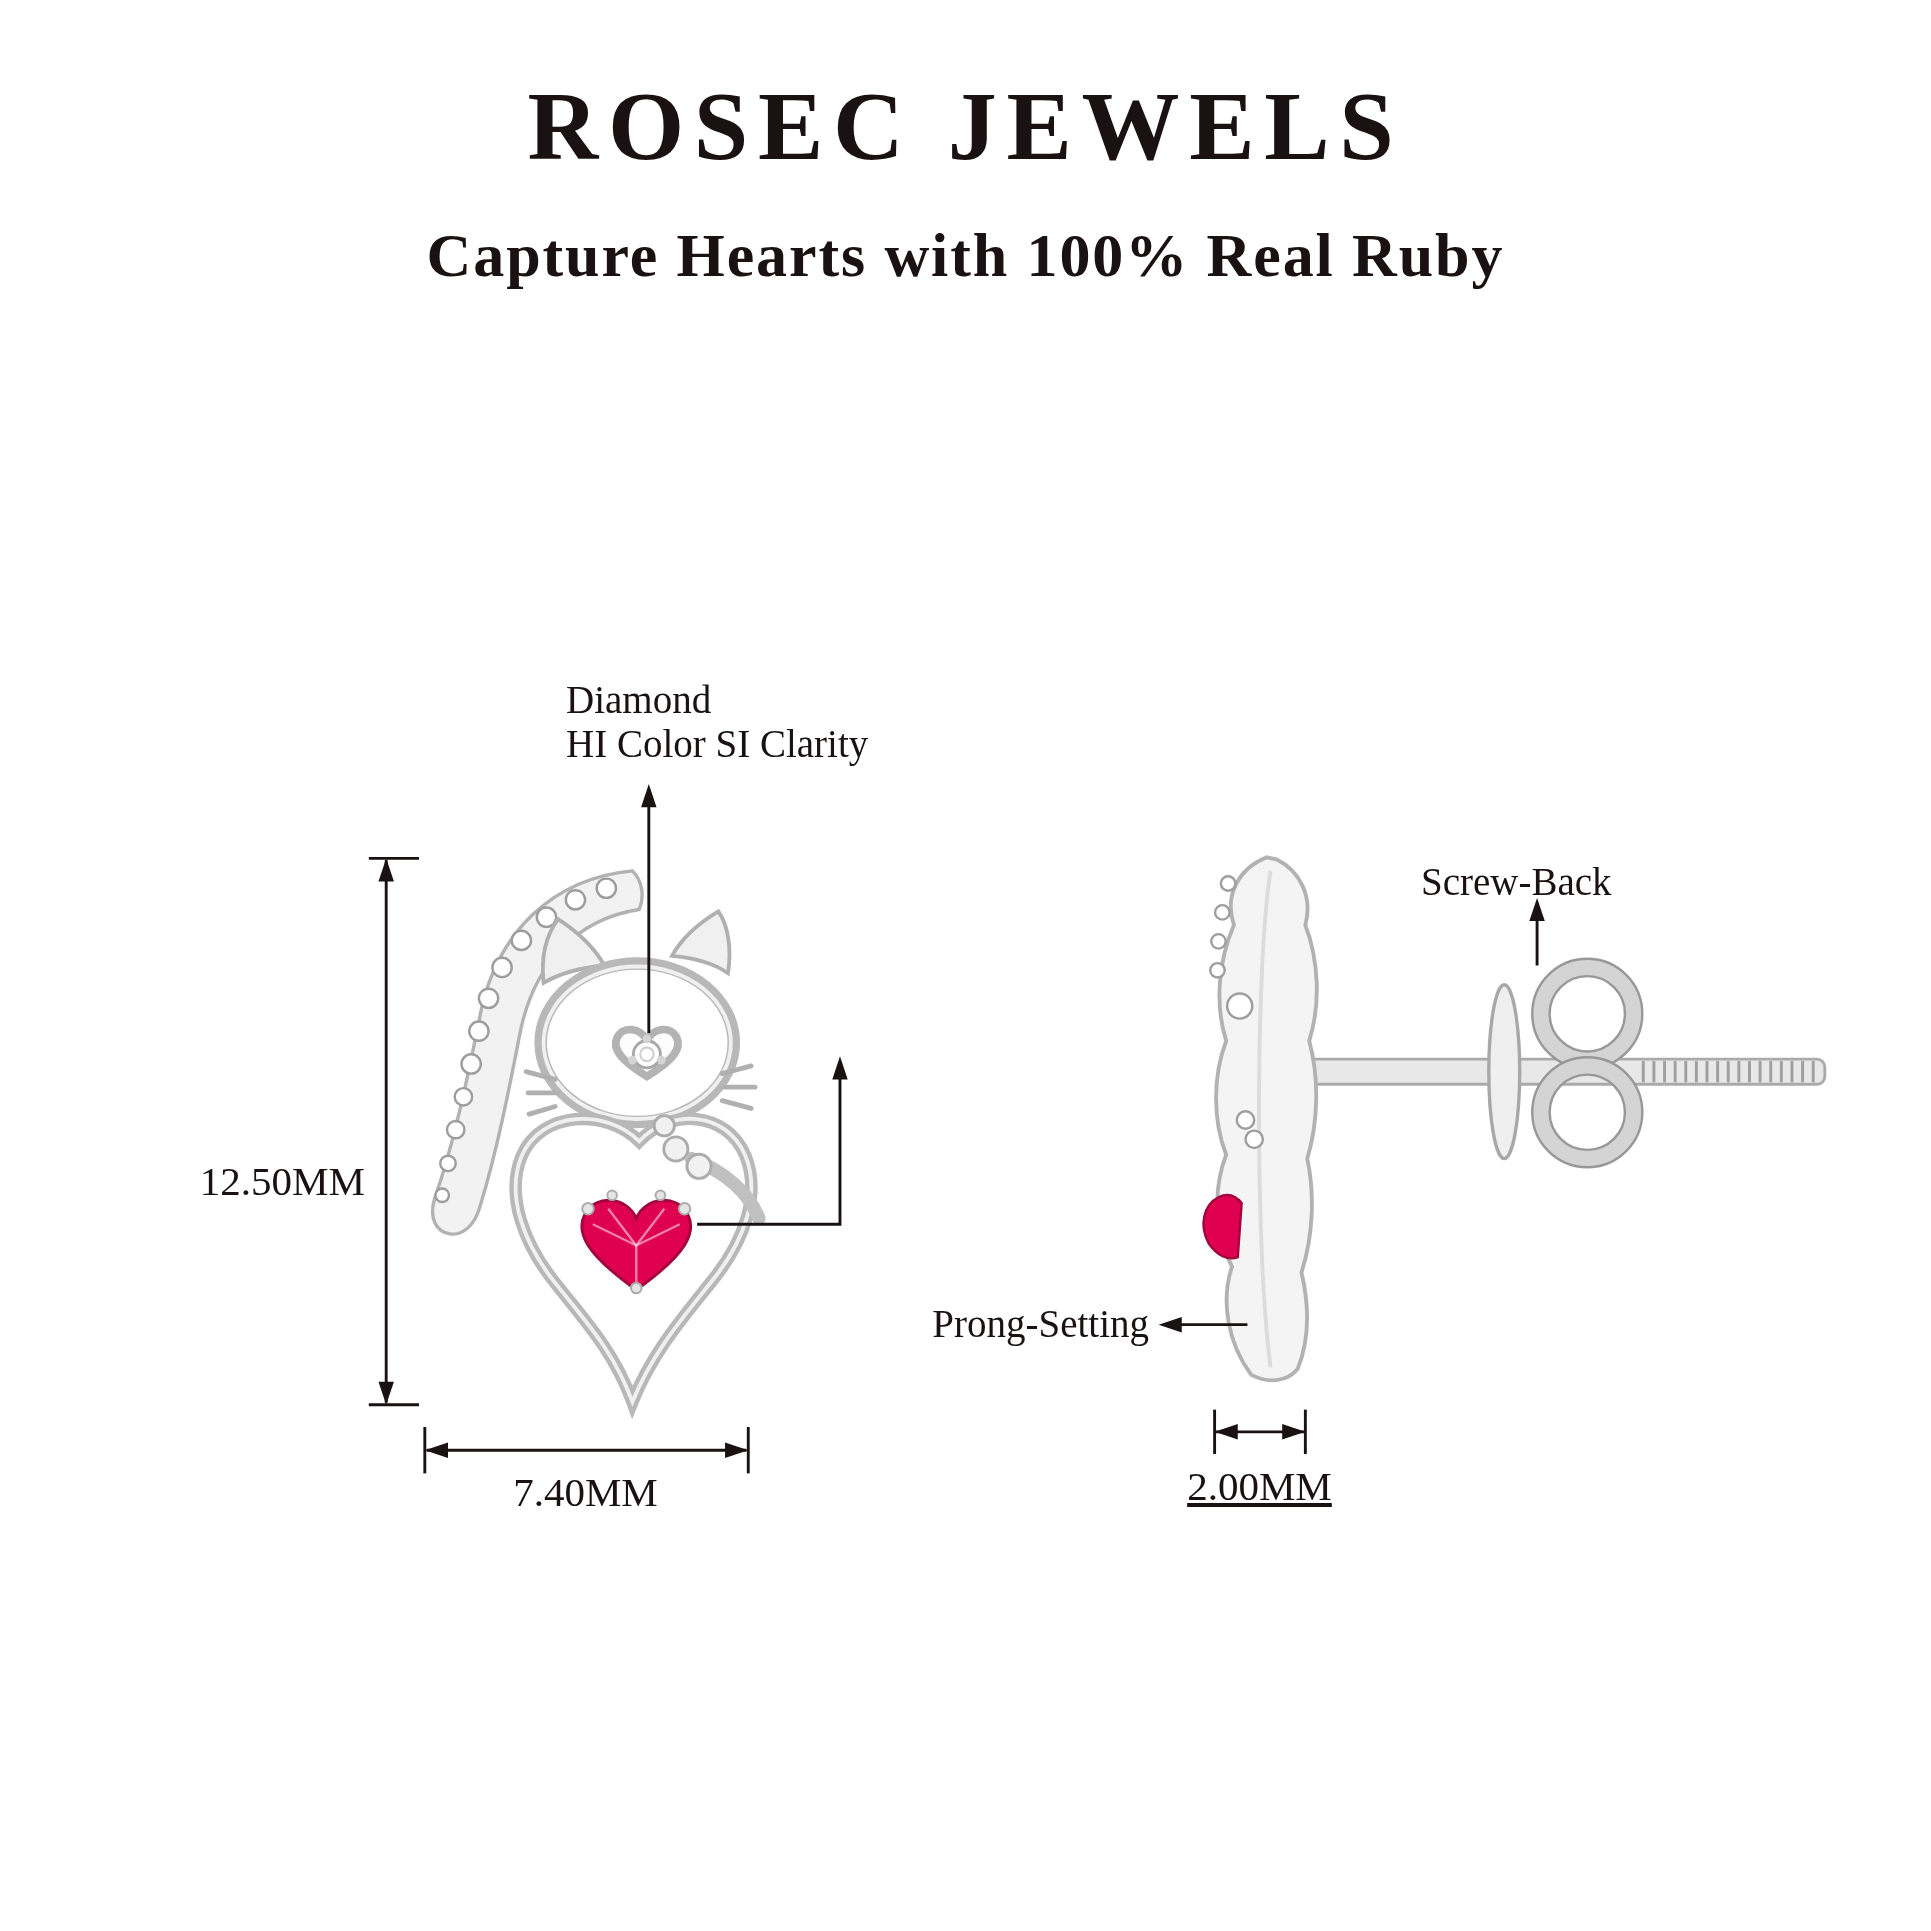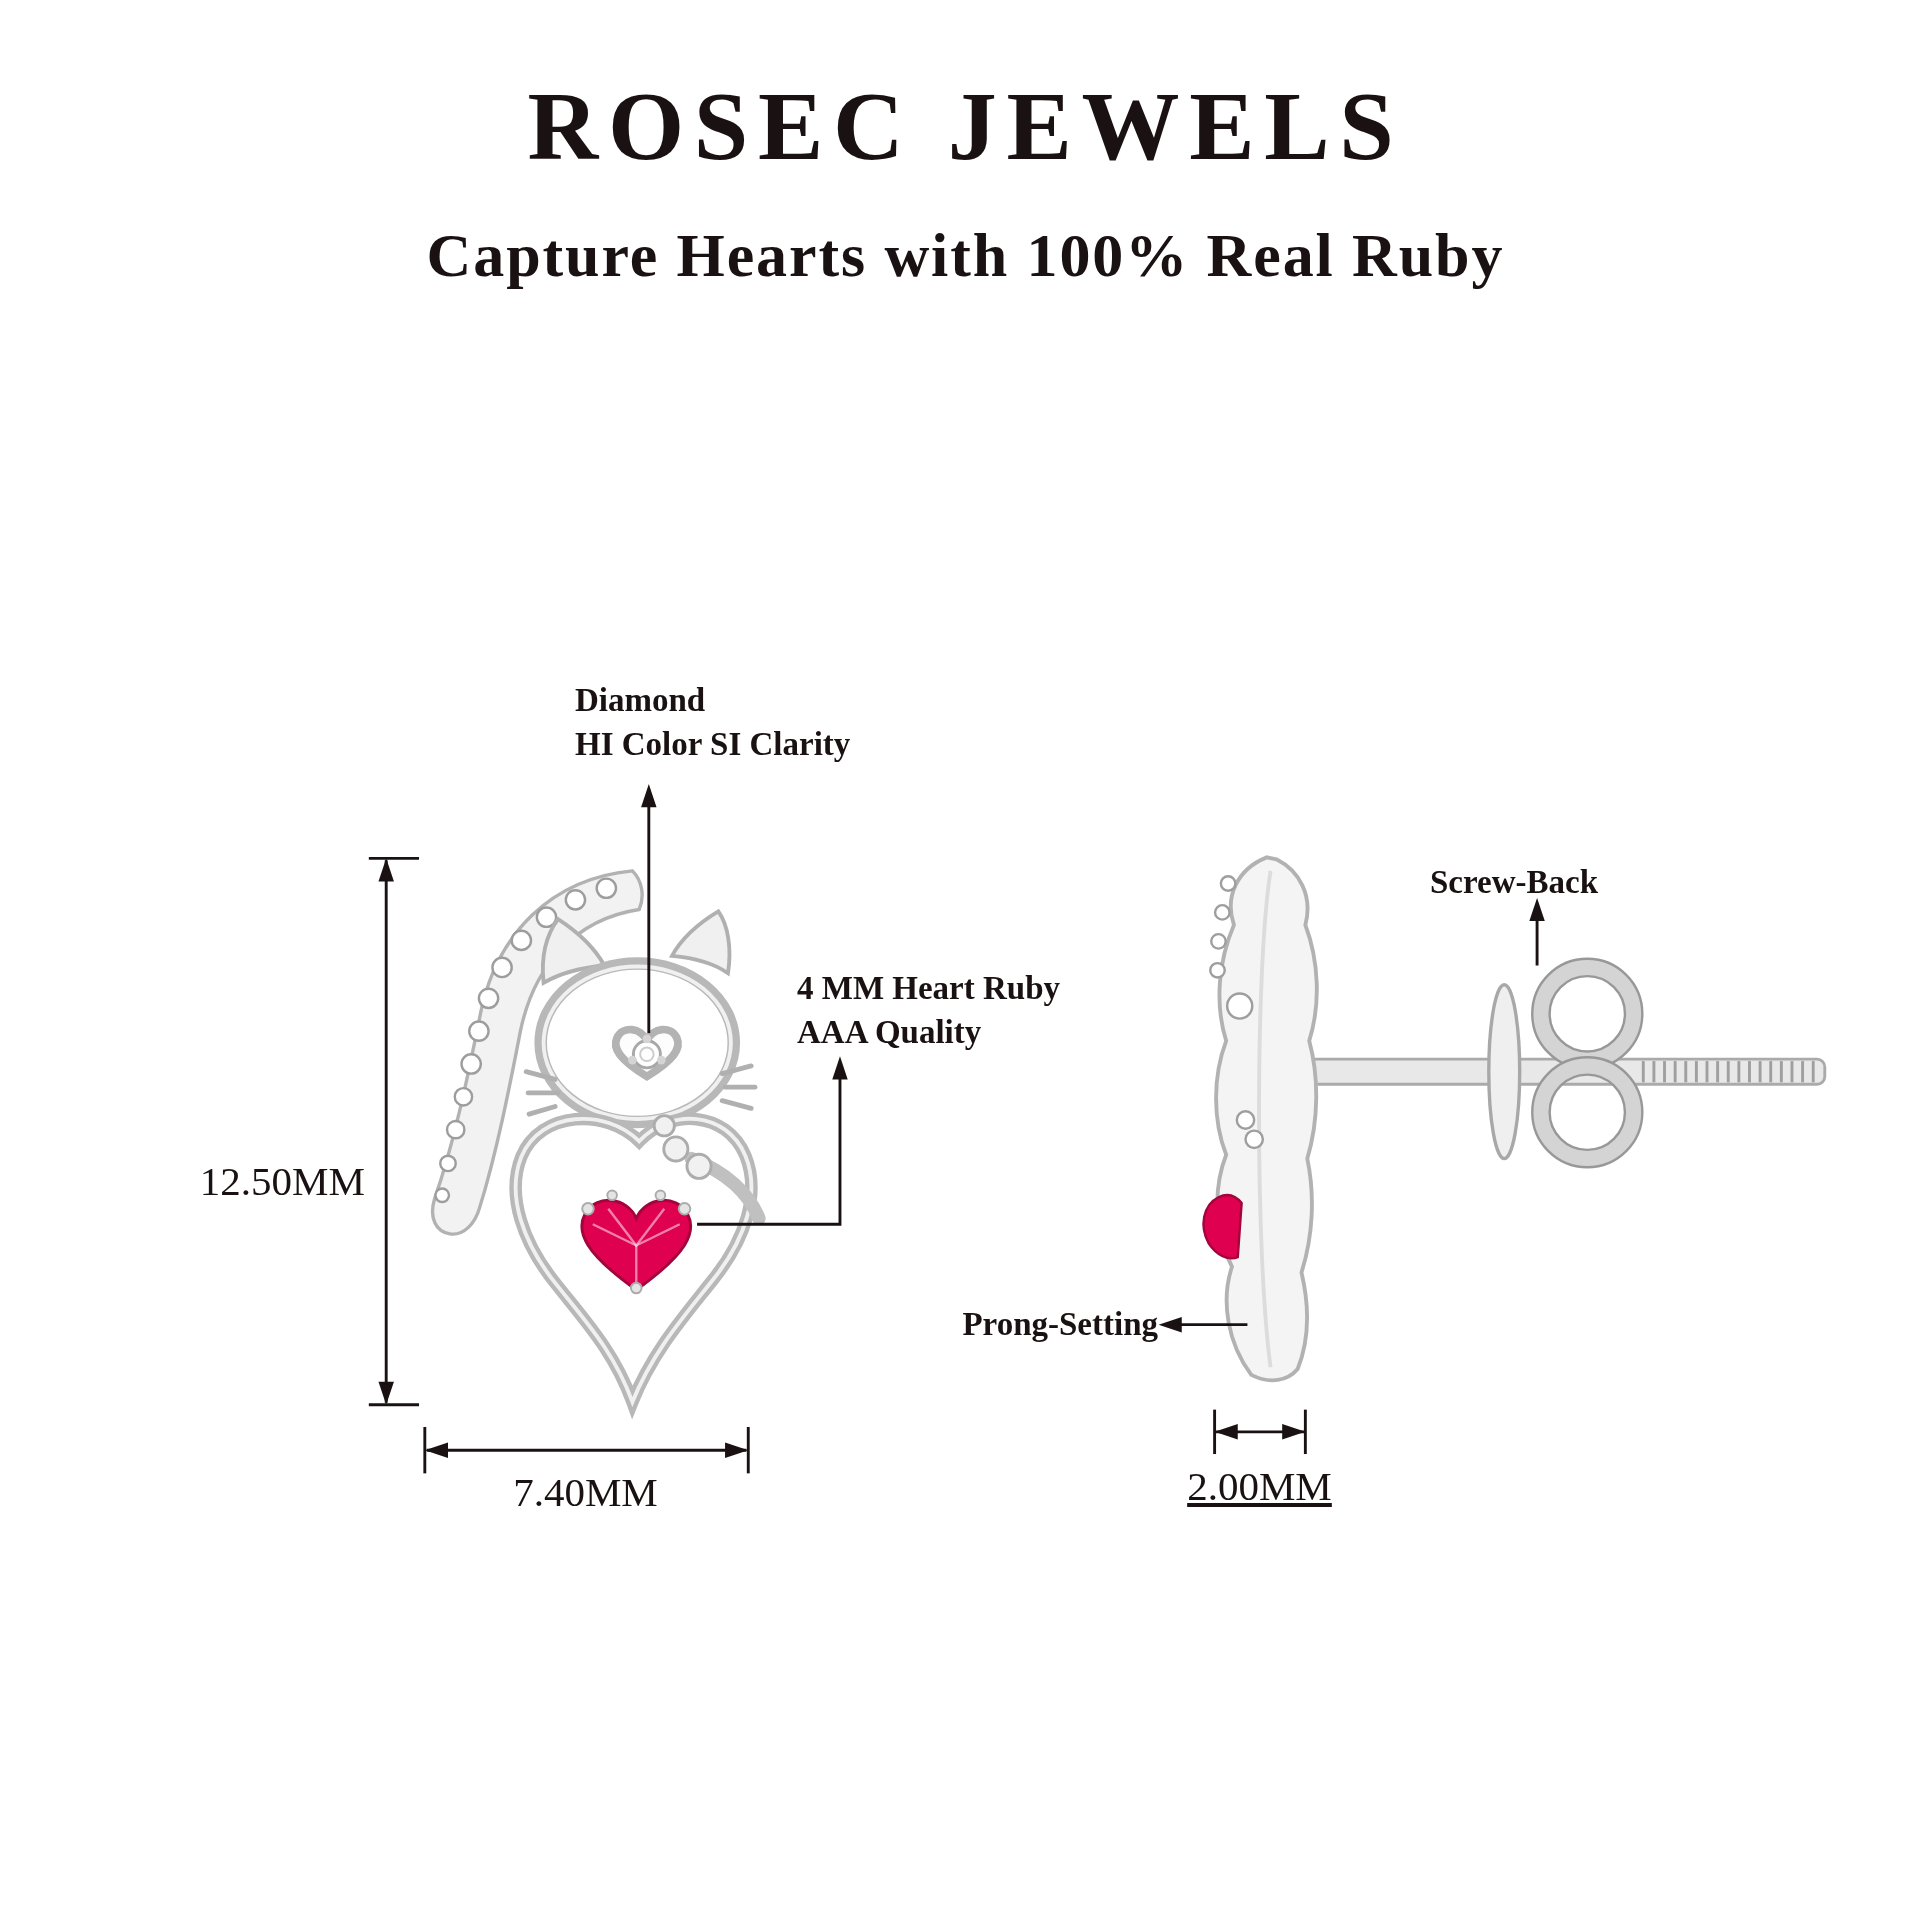--- a/index.html
+++ b/index.html
@@ -13,21 +13,21 @@
     font-size:98px;font-weight:700;letter-spacing:9.7px;
   }
   .tagline{
     top:220px;left:0;width:1931px;text-align:center;
     font-size:62px;font-weight:700;letter-spacing:1.9px;font-family:Liberation Serif, serif;
   }
   .note{
     top:1630px;left:0;width:1931px;text-align:center;
     font-size:54px;font-weight:400;
   }
-  .callout{font-size:33px;line-height:44px;font-weight:700;margin-left:9px;}
+  .callout{font-size:39px;line-height:44px;font-weight:400;}
   .dim-label{font-size:41px;font-weight:400;}
   svg{position:absolute;top:0;left:0;pointer-events:none;}
 </style>
 </head>
 <body>
 
 <div class="page">
 
   <svg width="1931" height="1931" viewBox="0 0 2000 2000">
 
@@ -221,24 +221,20 @@
   </svg>
 
   <div class="abs brand">ROSEC JEWELS</div>
   <div class="abs tagline">Capture Hearts with 100% Real Ruby</div>
 
   <div class="abs callout" style="left:566px;top:678px;">
     <div>Diamond</div>
     <div>HI Color SI Clarity</div>
   </div>
 
-  <div class="abs callout" style="left:788px;top:966px;">
-    <div>4 MM Heart Ruby</div>
-    <div>AAA Quality</div>
-  </div>
 
   <div class="abs callout" style="left:1421px;top:860px;">Screw-Back</div>
 
   <div class="abs callout" style="left:850px;top:1302px;width:299px;text-align:right;">Prong-Setting</div>
 
   <div class="abs dim-label" style="left:145px;top:1109px;width:220px;text-align:right;margin-top:48px;">12.50MM</div>
 
   <div class="abs dim-label" style="left:465px;top:1468px;width:241px;text-align:center;">7.40MM</div>
 
   <div class="abs dim-label" style="left:1139px;top:1462px;width:241px;text-align:center;text-decoration:underline;">2.00MM</div>

